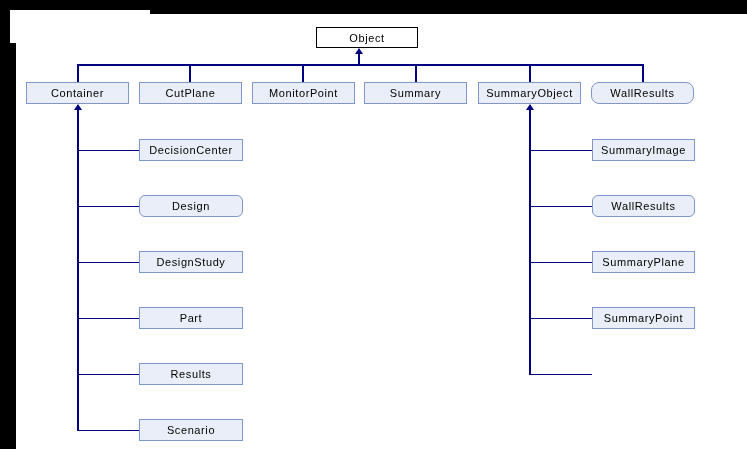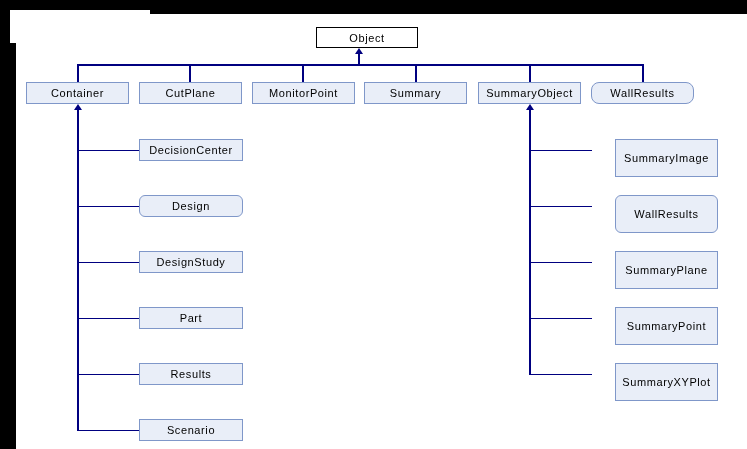--- a/index.html
+++ b/index.html
@@ -17,21 +17,21 @@
 
   .lvl1{top:82px;width:103px;height:22px;}
   .n-container{left:26px;}
   .n-cutplane{left:139px;}
   .n-monitorpoint{left:252px;}
   .n-summary{left:364px;}
   .n-summaryobject{left:478px;}
   .n-wallresults{left:591px;border-radius:8px;}
 
   .lchild{left:139px;width:104px;height:22px;}
-  .rchild{left:592px;width:103px;height:38px;margin-left:23px;}
+  .rchild{left:592px;width:103px;height:22px;}
   .y1{top:139px;}.y2{top:195px;border-radius:6px;}.y3{top:251px;}.y4{top:307px;}.y5{top:363px;}.y6{top:419px;}
 
   .line{position:absolute;background:#000080;}
   .bus{left:77px;top:64px;width:567px;height:2px;}
   .vdrop{width:2px;top:66px;height:16px;}
   .d1{left:77px;}.d2{left:189px;}.d3{left:302px;}.d4{left:415px;}.d5{left:529px;}.d6{left:642px;}
   .obj-drop{left:358px;top:53px;width:2px;height:13px;}
   .trunk-left{left:77px;top:110px;width:2px;height:321px;}
   .trunk-right{left:529px;top:110px;width:2px;height:265px;}
   .hconn{height:1px;}
@@ -96,15 +96,14 @@
   <div class="node lchild y2">Design</div>
   <div class="node lchild y3">DesignStudy</div>
   <div class="node lchild y4">Part</div>
   <div class="node lchild y5">Results</div>
   <div class="node lchild y6">Scenario</div>
 
   <div class="node rchild y1">SummaryImage</div>
   <div class="node rchild y2">WallResults</div>
   <div class="node rchild y3">SummaryPlane</div>
   <div class="node rchild y4">SummaryPoint</div>
-  <div class="node rchild y5">SummaryXYPlot</div>
 
 </div>
 
 </body></html>

